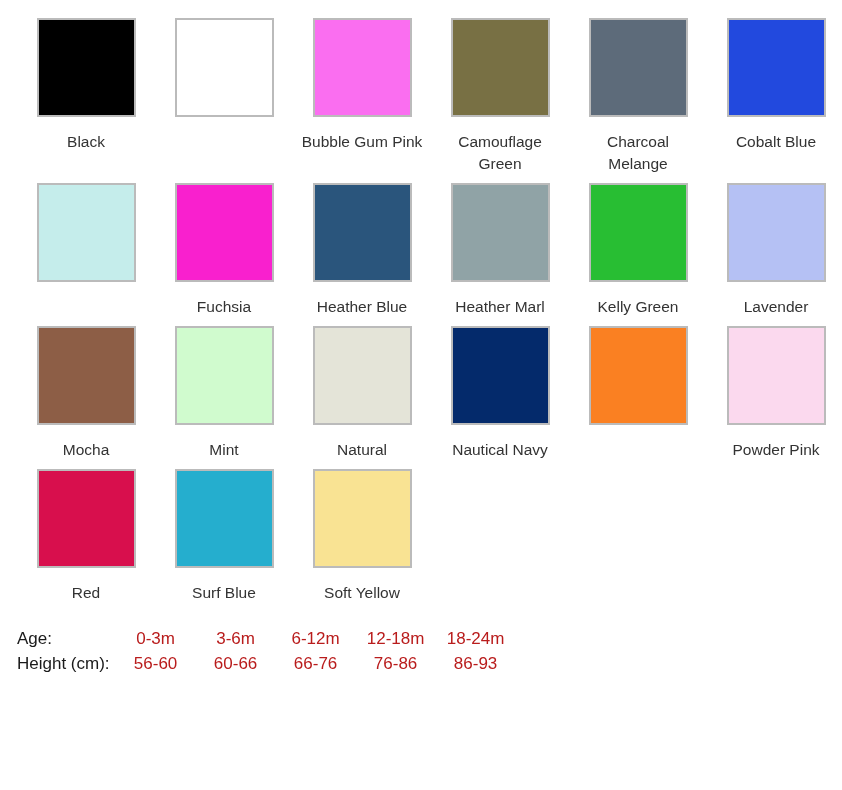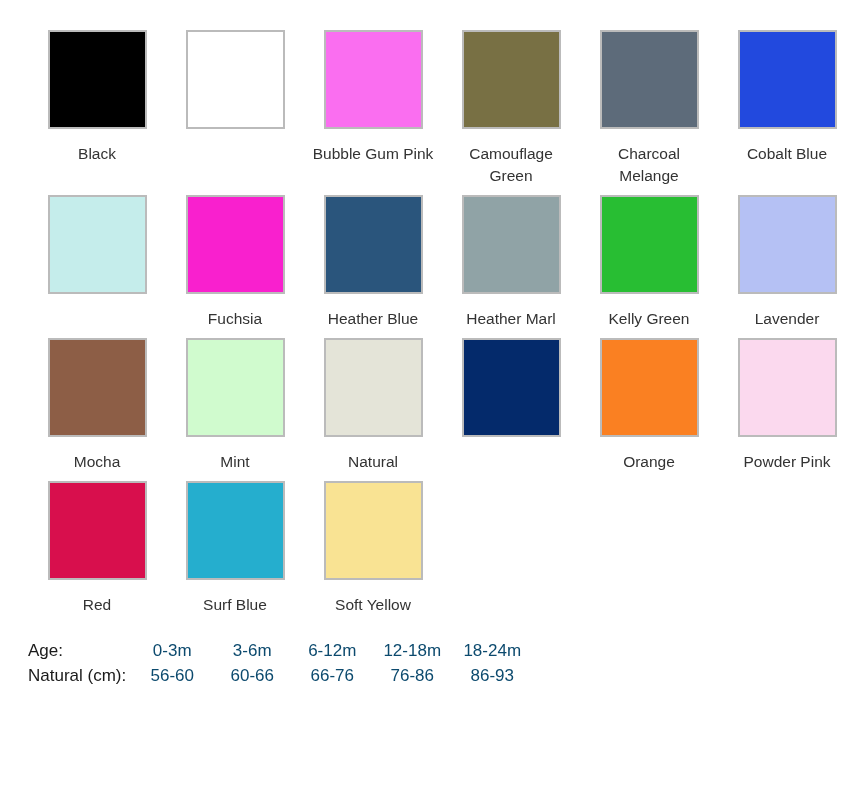--- a/index.html
+++ b/index.html
@@ -11,22 +11,21 @@
   body {
     width: 842px;
     height: 790px;
     font-family: "Liberation Sans", sans-serif;
     color: #333333;
     overflow: hidden;
     position: relative;
   }
 
   #color-chart {
-    padding: 18px 0 0 16px;
-    margin-top: 12px;
+    padding: 18px 0 0 5px;
   }
 
   .swatch-grid {
     display: grid;
     grid-template-columns: repeat(6, 138px);
     justify-content: start;
     padding-left: 12px;
     box-sizing: border-box;
   }
 
@@ -80,21 +79,21 @@
     font-size: 17px;
     color: #1a1a1a;
   }
 
   .size-table td {
     text-align: center;
     white-space: nowrap;
     padding: 0 4px;
     min-width: 72px;
     font-size: 17px;
-    color: #0c4a6e;
+    color: #b91c1c;
   }
 </style>
 </head>
 <body>
 
 <div id="color-chart">
 
   <div class="swatch-grid">
 
     <div class="swatch-cell">
@@ -152,24 +151,24 @@
     <div class="swatch-cell">
       <span class="swatch-chip" style="background-color: rgb(208, 251, 206);"></span>
       <span class="swatch-label">Mint</span>
     </div>
     <div class="swatch-cell">
       <span class="swatch-chip" style="background-color: rgb(228, 228, 216);"></span>
       <span class="swatch-label">Natural</span>
     </div>
     <div class="swatch-cell">
       <span class="swatch-chip" style="background-color: rgb(4, 42, 107);"></span>
+      <span class="swatch-label">Nautical Navy</span>
     </div>
     <div class="swatch-cell">
       <span class="swatch-chip" style="background-color: rgb(250, 128, 34);"></span>
-      <span class="swatch-label">Orange</span>
     </div>
     <div class="swatch-cell">
       <span class="swatch-chip" style="background-color: rgb(251, 217, 238);"></span>
       <span class="swatch-label">Powder Pink</span>
     </div>
 
     <div class="swatch-cell">
       <span class="swatch-chip" style="background-color: rgb(216, 15, 77);"></span>
       <span class="swatch-label">Red</span>
     </div>
@@ -192,21 +191,21 @@
       <tbody>
           <tr>
         <th>Age:</th>
         <td>0-3m</td>
         <td>3-6m</td>
         <td>6-12m</td>
         <td>12-18m</td>
         <td>18-24m</td>
       </tr>
       <tr>
-        <th>Natural (cm):</th>
+        <th>Height (cm):</th>
         <td>56-60</td>
         <td>60-66</td>
         <td>66-76</td>
         <td>76-86</td>
         <td>86-93</td>
       </tr>
     </tbody>
       </table>
   </div>
 

